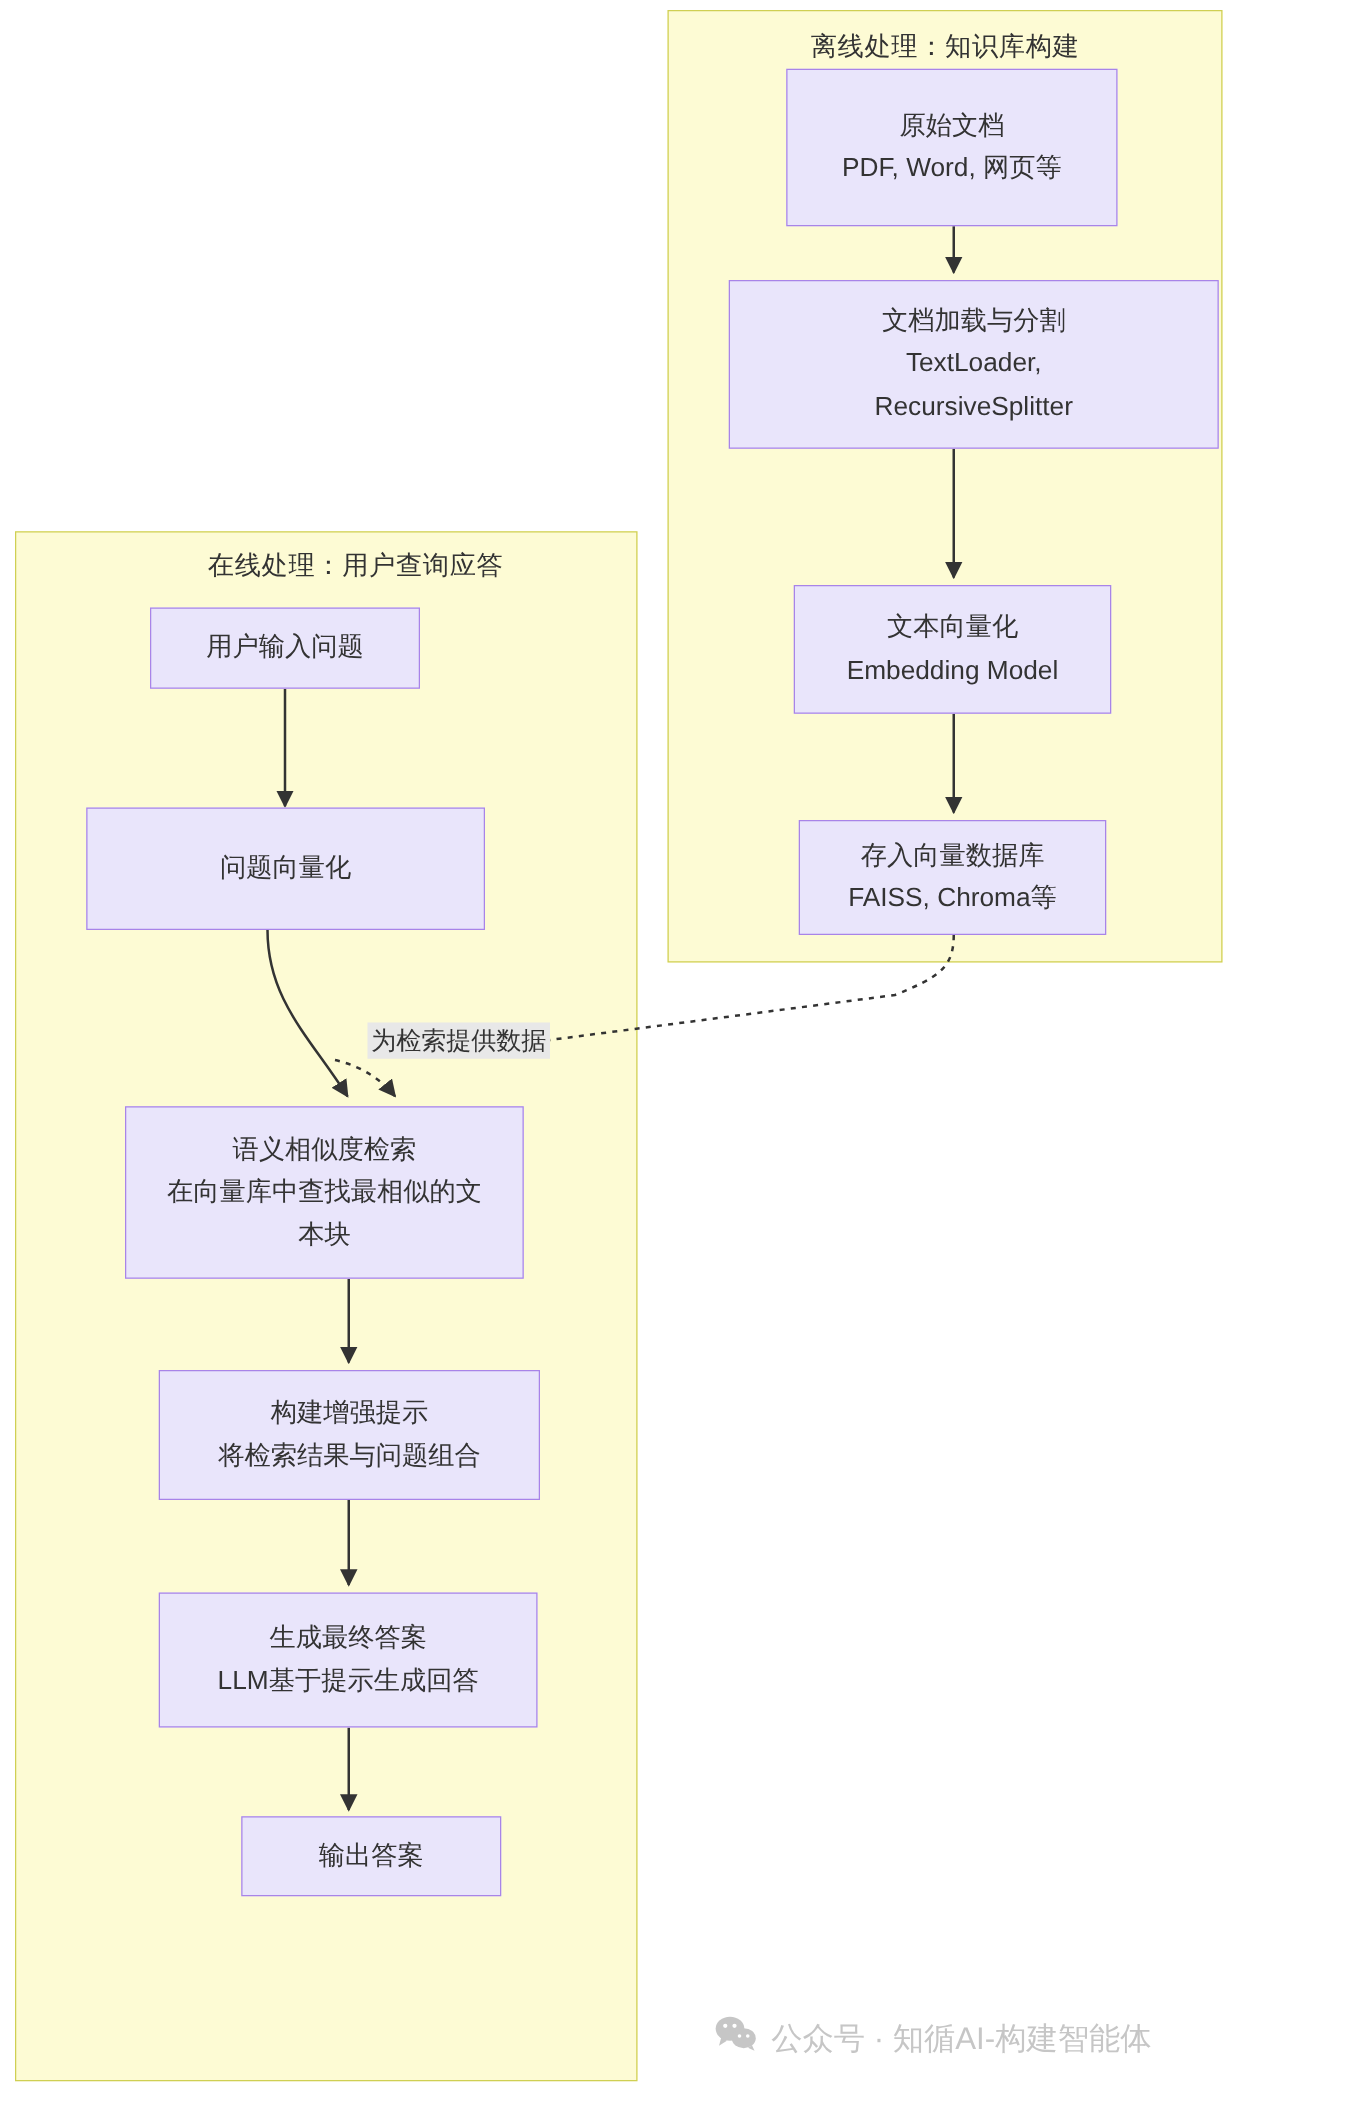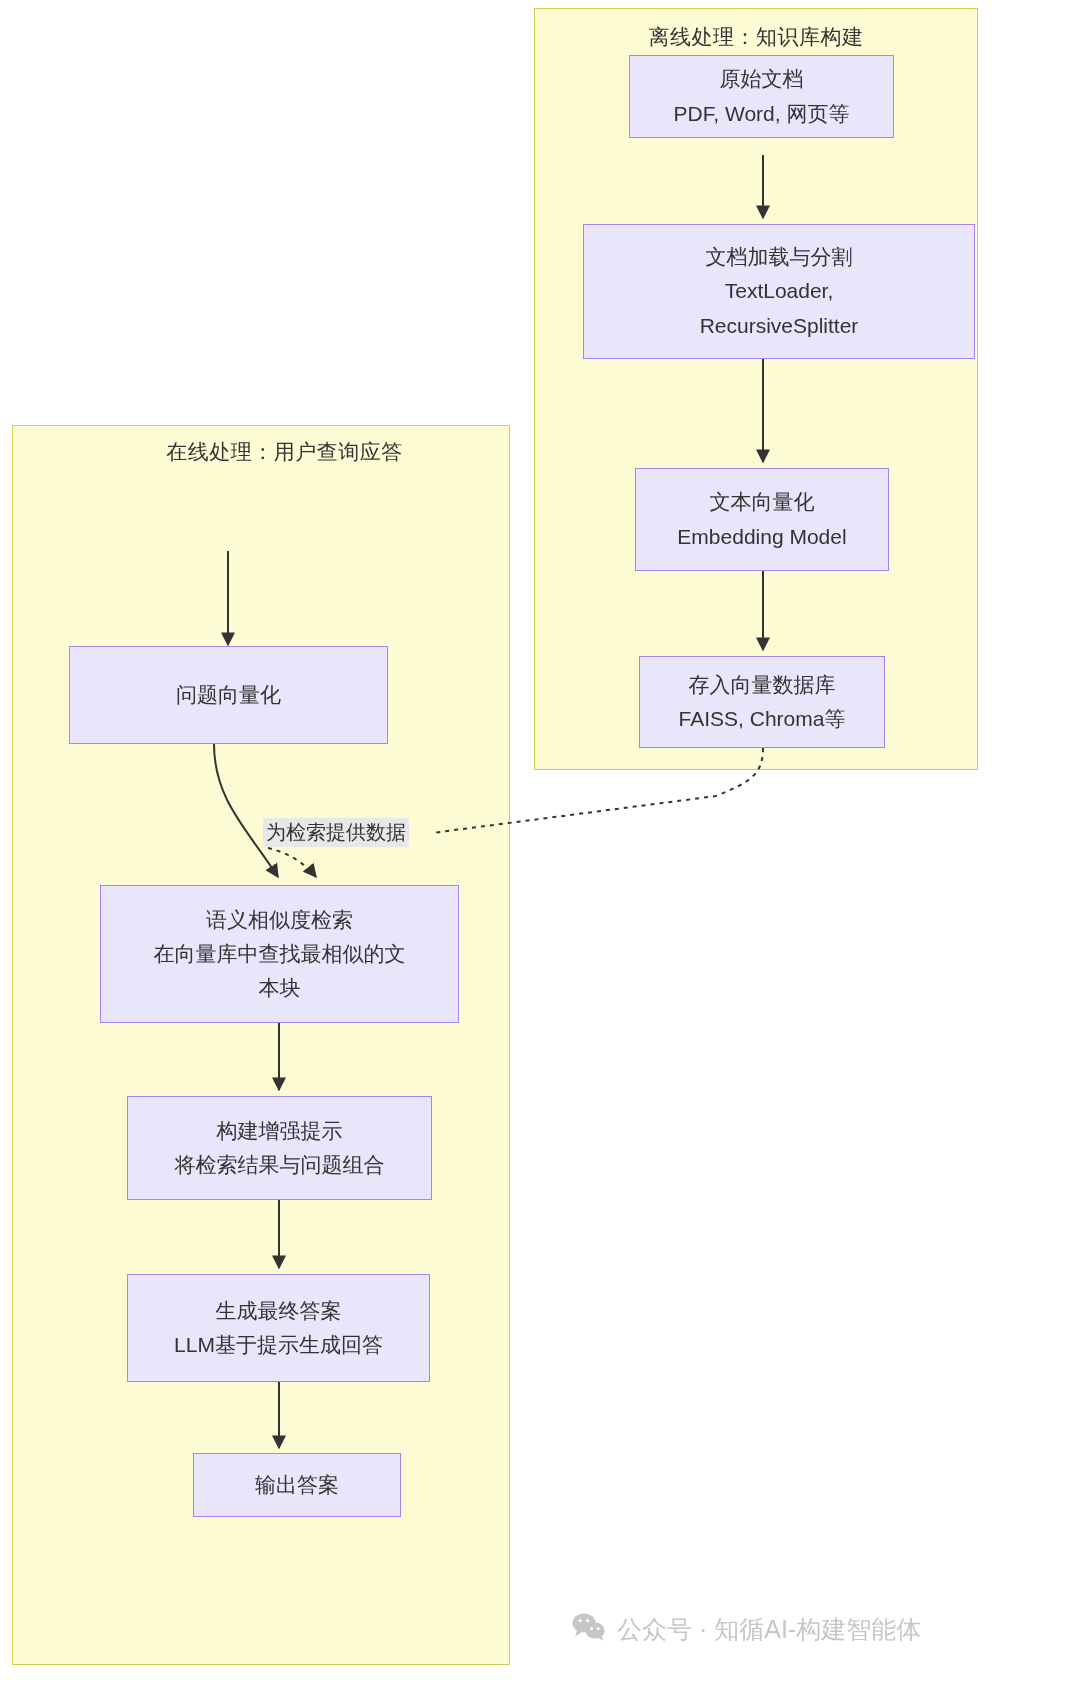--- a/index.html
+++ b/index.html
@@ -66,20 +66,21 @@
 
   
   .edge-label {
     position: absolute;
     background: #e8e8e8;
     color: #333333;
     font-size: 20px;
     padding: 1px 3px;
     white-space: nowrap;
     z-index: 4;
+    margin-left: 31px;
   }
 
   
   #watermark {
     position: absolute;
     display: flex;
     align-items: center;
     gap: 11px;
     color: #c6c6c6;
     font-size: 25px;
@@ -133,21 +134,21 @@
     <g>
       <path d="M 763 748 C 763 775 750 782 716 796 L 432 833" fill="none" stroke="#333333" stroke-width="2" stroke-dasharray="4 5"></path>
       <path d="M 268 848 C 286 852 304 862 316 877" fill="none" stroke="#333333" stroke-width="2" stroke-dasharray="4 5" marker-end="url(#arrow-dot)"></path>
     </g>
   </svg>
 
   <div class="subgraph" style="left:534px; top:8px; width:444px; height:762px;">
     <div class="subgraph-title" style="top:14px;">离线处理：知识库构建</div>
   </div>
 
-  <div class="node" style="left:629px; top:55px; width:265px; height:83px;">
+  <div class="node" style="left:629px; top:55px; width:265px; height:126px;">
     <span class="ln">原始文档</span>
     <span class="ln">PDF, Word, 网页等</span>
   </div>
 
   <div class="node" style="left:583px; top:224px; width:392px; height:135px;">
     <span class="ln">文档加载与分割</span>
     <span class="ln">TextLoader,</span>
     <span class="ln">RecursiveSplitter</span>
   </div>
 
@@ -158,26 +159,29 @@
 
   <div class="node" style="left:639px; top:656px; width:246px; height:92px;">
     <span class="ln">存入向量数据库</span>
     <span class="ln">FAISS, Chroma等</span>
   </div>
 
   <div class="subgraph" style="left:12px; top:425px; width:498px; height:1240px;">
     <div class="subgraph-title" style="top:12px;padding-left:47px;">在线处理：用户查询应答</div>
   </div>
 
+  <div class="node" style="left:120px; top:486px; width:216px; height:65px;">
+    <span class="ln">用户输入问题</span>
+  </div>
 
   <div class="node" style="left:69px; top:646px; width:319px; height:98px;">
     <span class="ln">问题向量化</span>
   </div>
 
-  <div class="node" style="left:100px; top:885px; width:359px; height:138px;">
+  <div class="node" style="left:100px; top:885px; width:319px; height:138px;">
     <span class="ln">语义相似度检索</span>
     <span class="ln">在向量库中查找最相似的文</span>
     <span class="ln">本块</span>
   </div>
 
   <div class="node" style="left:127px; top:1096px; width:305px; height:104px;">
     <span class="ln">构建增强提示</span>
     <span class="ln">将检索结果与问题组合</span>
   </div>
 

